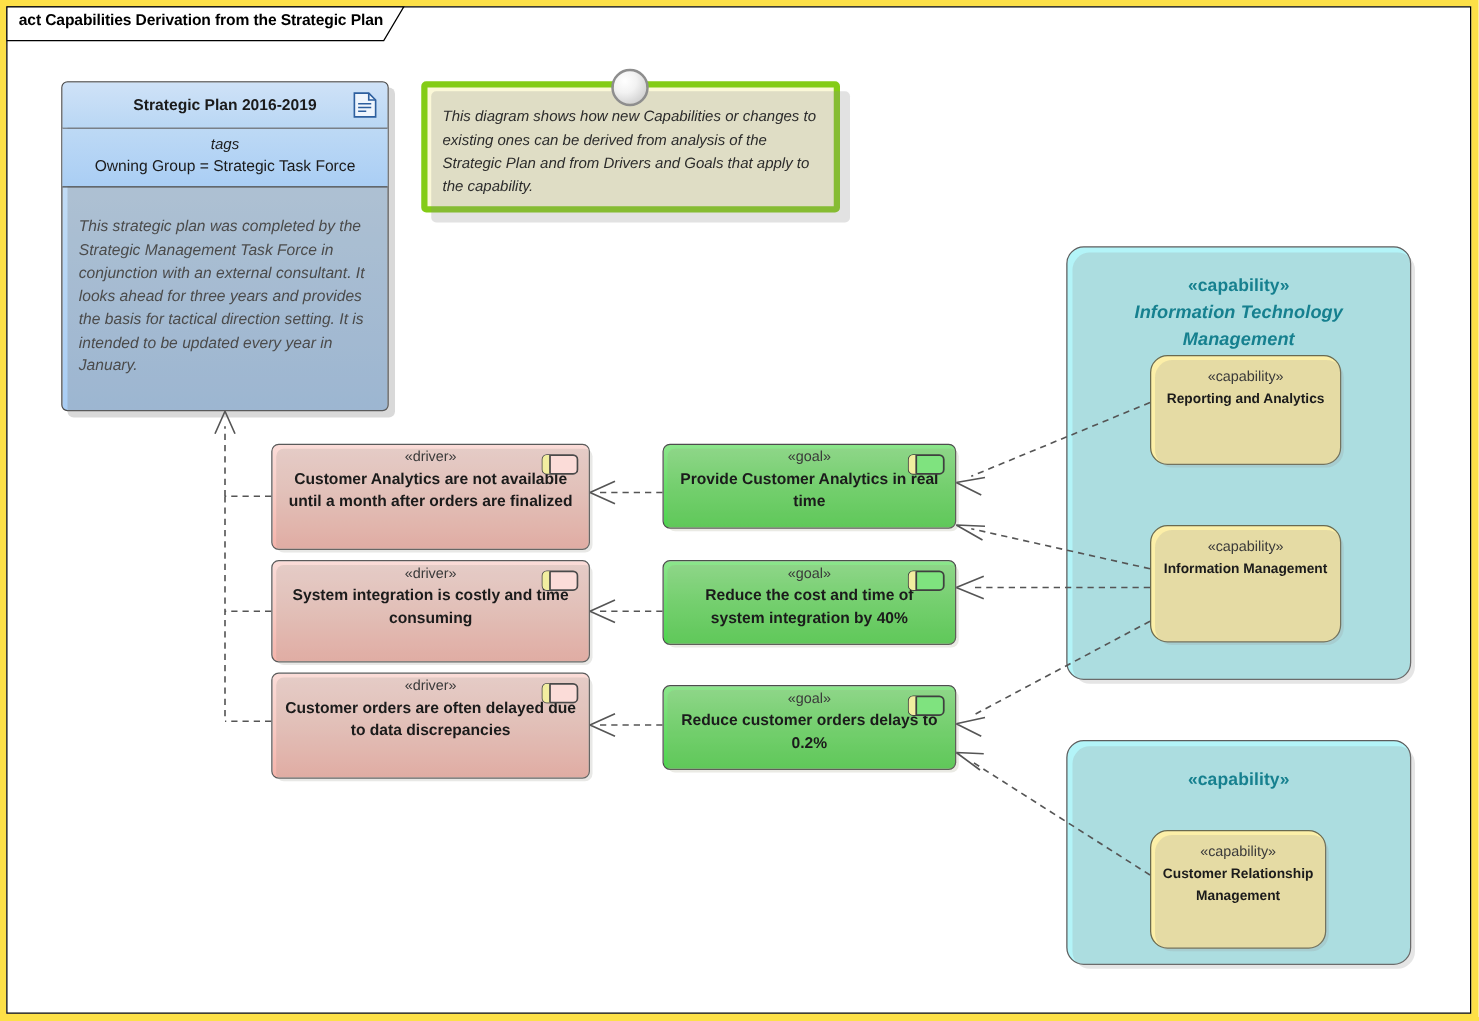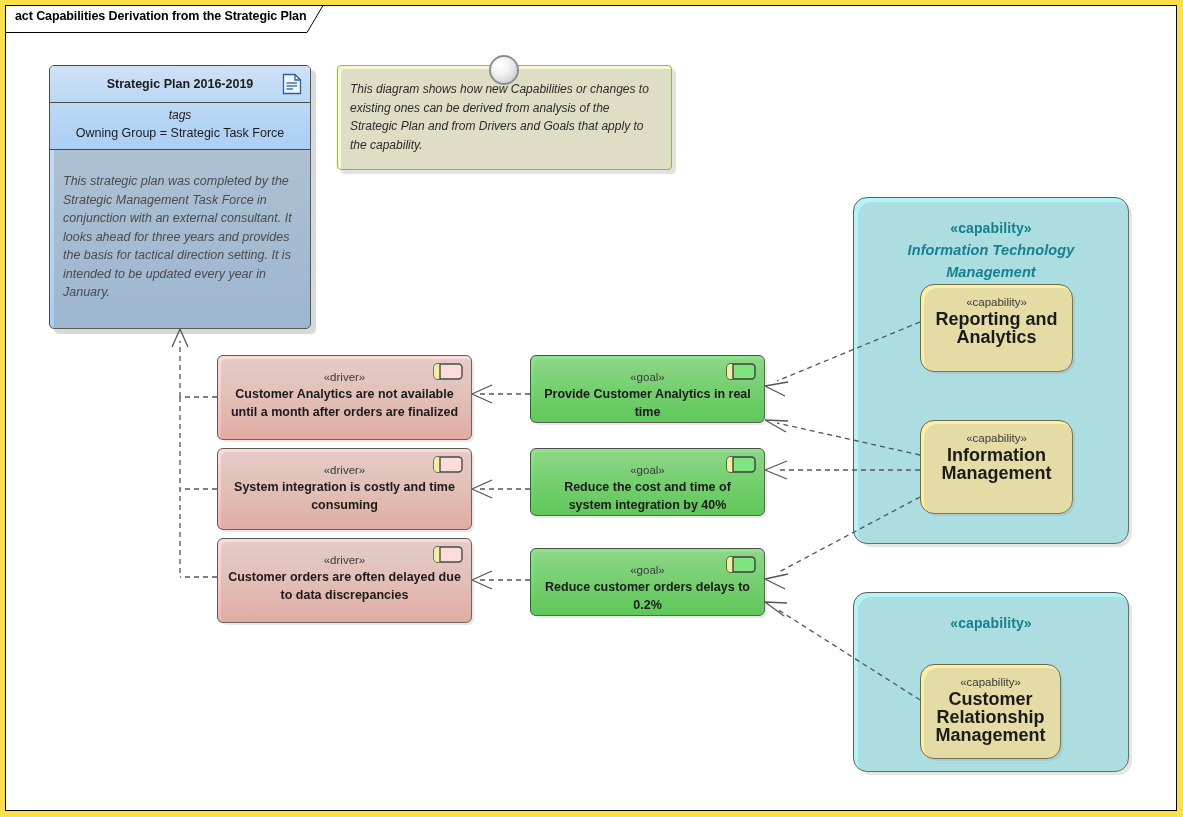--- a/index.html
+++ b/index.html
@@ -64,21 +64,21 @@
   .sp-tags .tagword{font-size:12px;font-style:italic;color:#1b1b1b;line-height:17px;}
   .sp-tags .tagrow{font-size:12.5px;color:#1b1b1b;line-height:18px;}
   .sp-note{
     padding:22px 13px 0 13px;
     font-size:12.5px;font-style:italic;color:#4b4b4b;line-height:18.5px;
   }
 
   
   #diagram-note{
     left:337px;top:65px;width:335px;height:105px;
-    border:1px solid #84cc16;border-radius:4px;
+    border:5px solid #84cc16;border-radius:4px;
     background:#fbf8d8;
     z-index:2;
   }
   #diagram-note .nshadow{
     position:absolute;left:3px;top:3px;width:335px;height:105px;
     background:rgba(140,140,140,0.25);border-radius:4px;z-index:-1;
   }
   .note-text{
     padding:14px 13px 0 12px;
     font-size:12px;font-style:italic;color:#2b2b2b;line-height:18.5px;
@@ -114,21 +114,21 @@
   .goal .gshadow{
     position:absolute;left:3px;top:3px;width:100%;height:100%;
     background:rgba(160,160,130,0.22);border-radius:6px;z-index:-1;
   }
   #goal-1{position:absolute;left:530px;top:355px;width:235px;height:68px;}
   #goal-2{position:absolute;left:530px;top:448px;width:235px;height:68px;}
   #goal-3{position:absolute;left:530px;top:548px;width:235px;height:68px;}
 
   .stereo{
     text-align:center;font-size:11.5px;color:#3a3a3a;
-    padding-top:14px;line-height:15px;
+    padding-top:3px;line-height:15px;
   }
   .ename{
     text-align:center;font-size:12.5px;font-weight:bold;color:#1b1b1b;
     line-height:18px;padding:0 10px;
   }
 
   
   .motif-icon{position:absolute;right:8px;top:7px;width:30px;height:17px;}
 
   
@@ -164,21 +164,21 @@
     background:rgba(150,150,150,0.22);border-radius:14px;z-index:-1;
   }
   #cap-reporting{left:920px;top:284px;width:151px;height:86px;}
   #cap-infomgmt{left:920px;top:420px;width:151px;height:92px;}
   #cap-crm{left:920px;top:664px;width:139px;height:93px;}
   .cap-inner .istereo{
     text-align:center;font-size:11.5px;color:#3a3a3a;
     padding-top:9px;line-height:16px;
   }
   .cap-inner .iname{
-    text-align:center;font-size:18px;font-weight:bold;color:#1b1b1b;
+    text-align:center;font-size:11px;font-weight:bold;color:#1b1b1b;
     line-height:18px;padding:0 8px;
   }
 
   
   #connectors{position:absolute;left:0;top:0;width:1183px;height:817px;z-index:3;pointer-events:none;}
 </style>
 </head>
 <body>
 
 <div id="canvas">

